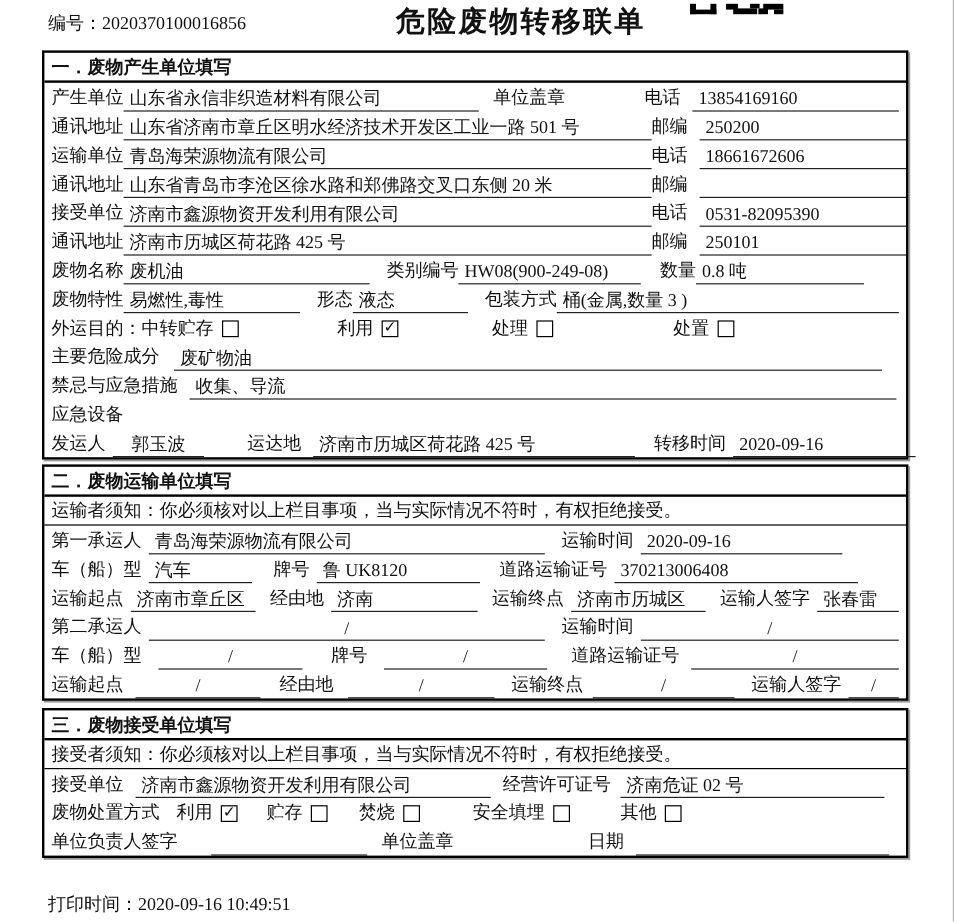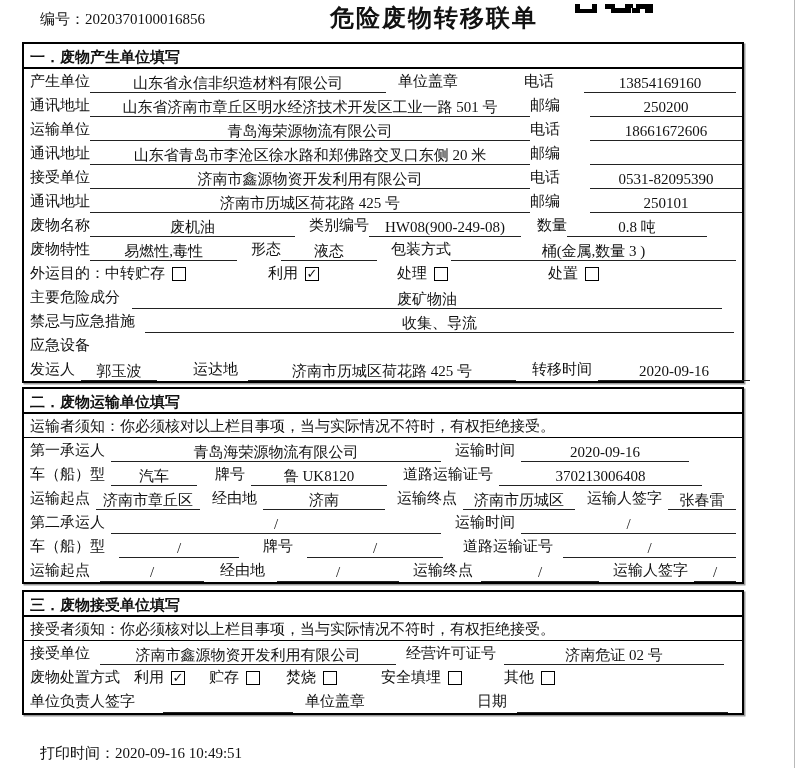--- a/index.html
+++ b/index.html
@@ -10,35 +10,35 @@
   }
   .page-edge { position:absolute; right:1px; top:0; height:100%; width:1px; background:#b9b9b9; }
 
   
   .doc-number { position:absolute; left:40px; top:10px; font-size:15px; white-space:nowrap; }
   .doc-title  { position:absolute; left:330px; top:2px; font-size:24px; letter-spacing:2px;
                 font-weight:bold; font-family:"Liberation Sans","DejaVu Sans",sans-serif; white-space:nowrap; }
   .qr-frag { position:absolute; left:575px; top:0; width:78px; height:9px; }
 
   
-  .sec { position:absolute; left:22px; width:722px; border:2px solid #000;
+  .sec { position:absolute; left:35px; width:722px; border:2px solid #000;
          box-shadow:1.5px 1.5px 0 #9a9a9a; background:#fff; }
   .sec1 { top:42px; }  .sec2 { top:387px; }  .sec3 { top:590px; }
   .sec-title { font-family:"Liberation Sans","DejaVu Sans",sans-serif; font-weight:bold;
                font-size:15px; height:25px; line-height:22px; padding:2px 6px;
                border-bottom:2px solid #000; }
   .notice-row { height:24px; line-height:21px; padding:2px 6px; border-bottom:1.5px solid #000; white-space:nowrap; }
 
   .row { display:flex; align-items:flex-end; height:24px; padding:0 6px; white-space:nowrap; }
   .lbl { padding-bottom:2px; flex:none; }
   .uv  { border-bottom:1px solid #222; height:20px; line-height:20px; padding:0 5px;
-         flex:none; overflow:hidden;text-align:center; }
+         flex:none; overflow:hidden; }
   .uv.grow { flex:1 1 auto; }
   .uv.c { text-align:center; padding:0 2px; }
-  .right-col { margin-left:auto; width:212px; display:flex; align-items:flex-end; flex:none;gap:20px; }
+  .right-col { margin-left:auto; width:212px; display:flex; align-items:flex-end; flex:none; }
   .right-col .lbl { width:34px; }
   .right-col .uv { flex:1 1 auto; margin-left:6px; }
 
   .opt { display:inline-flex; align-items:center; padding-bottom:2px; }
   .ck { display:inline-block; width:14px; height:14px; border:1.5px solid #000;
         margin-left:7px; text-align:center; flex:none; }
   .ck .mark { display:block; font-size:13px; line-height:11px; font-weight:bold;
               font-family:"DejaVu Sans", sans-serif; }
 
   .footer-line { position:absolute; left:40px; top:744px; font-size:15px; white-space:nowrap; }

